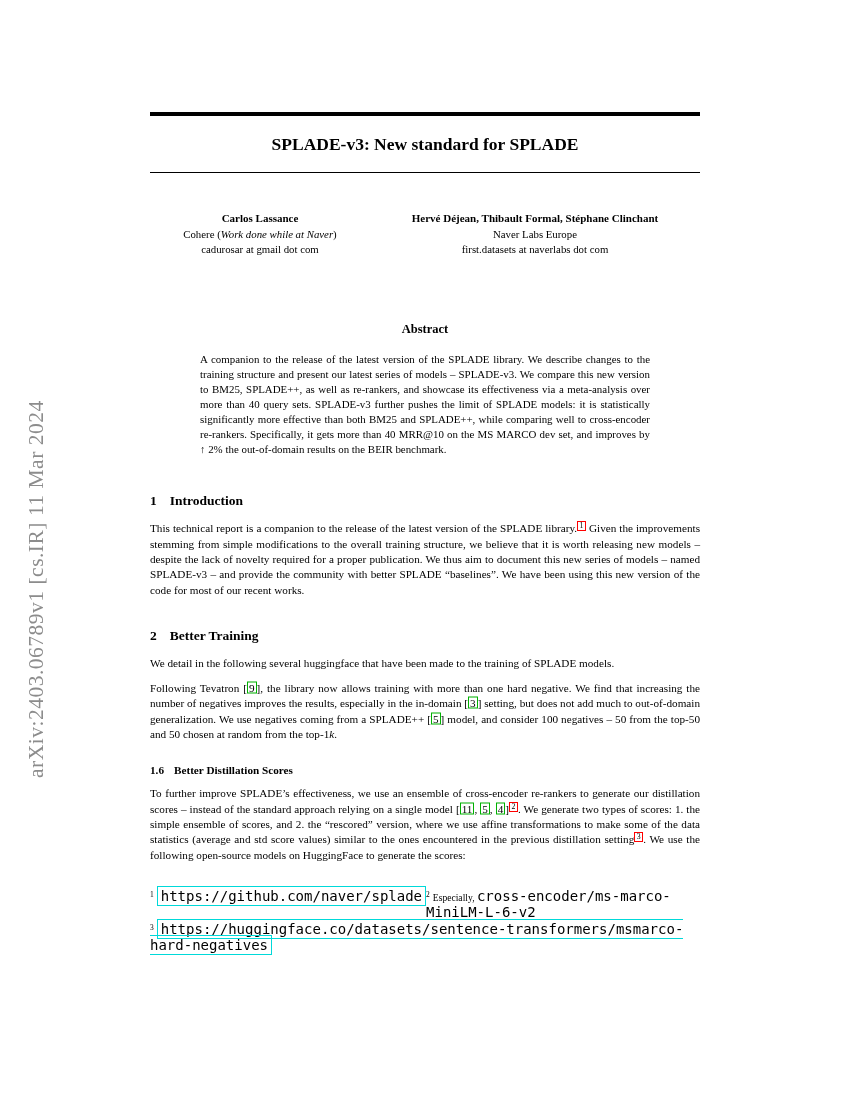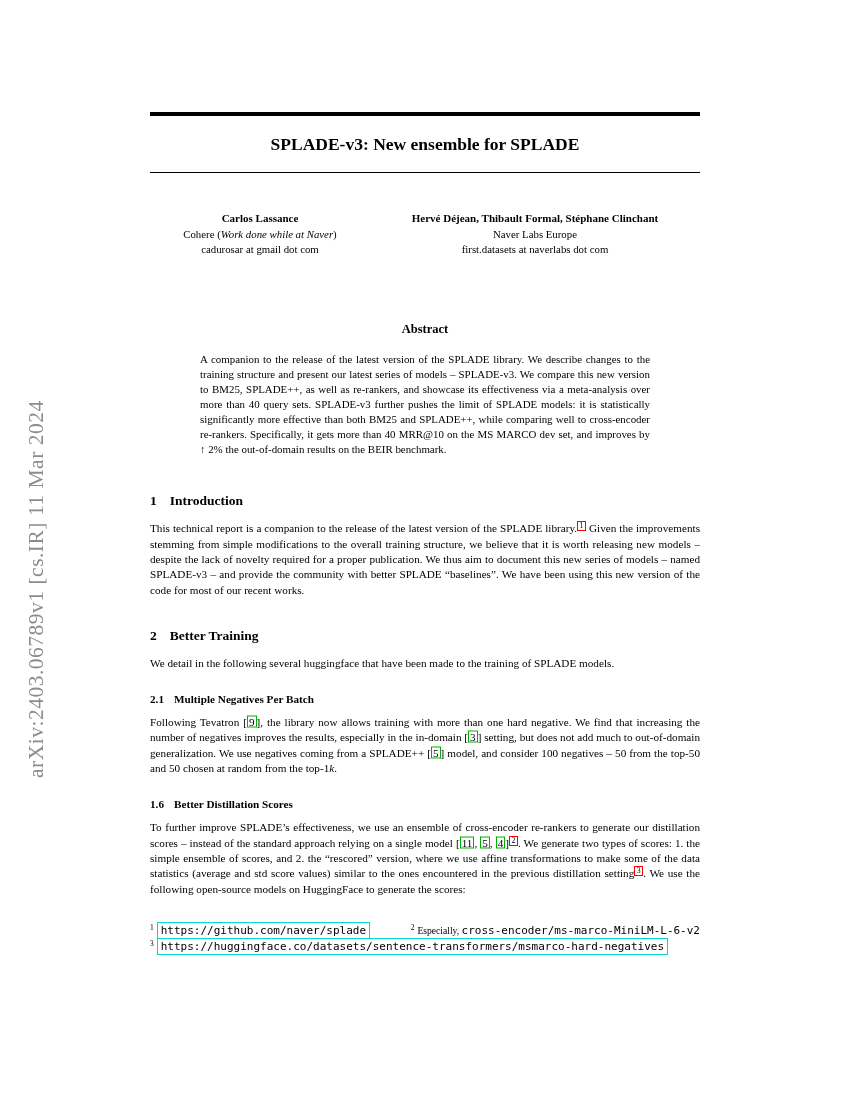--- a/index.html
+++ b/index.html
@@ -59,33 +59,33 @@
     border:1px solid #ff0000; font-size:7.8px; padding:0 1.5px;
     line-height:8px; display:inline-block; vertical-align:4px;
   }
 
   .footnotes { margin-top:26px; font-size:9.6px; line-height:15px; }
   .fn-row { display:flex; justify-content:space-between; align-items:baseline; margin-top:1px; }
   .fn-row.single { justify-content:flex-start; }
   .fn-num {
     font-size:7.5px; vertical-align:4px; margin-right:3px; line-height:0;
   }
-  .mono { font-family:"DejaVu Sans Mono", monospace; font-size:11px; }
+  .mono { font-family:"DejaVu Sans Mono", monospace; font-size:14px; }
   .link-box { border:1px solid #00d9d9; padding:1px 3px; }
   em { font-style:italic; }
 </style>
 </head>
 <body>
 
 <div class="watermark">arXiv:2403.06789v1  [cs.IR]  11 Mar 2024</div>
 
 <div class="content">
 
   <div class="rule-thick"></div>
-  <h1 class="paper-title">SPLADE-v3: New ensemble for SPLADE</h1>
+  <h1 class="paper-title">SPLADE-v3: New standard for SPLADE</h1>
   <div class="rule-thin"></div>
 
   <div class="authors">
     <div class="author-col left">
       <div class="author-name">Carlos Lassance</div>
       <div class="author-affil"><span>Cohere (</span><em>Work done while at Naver</em><span>)</span></div>
       <div class="author-email">cadurosar at gmail dot com</div>
     </div>
     <div class="author-col right">
       <div class="author-name">Hervé Déjean, Thibault Formal, Stéphane Clinchant</div>
@@ -96,21 +96,20 @@
 
   <h2 class="abstract-heading">Abstract</h2>
   <p class="abstract-text">A companion to the release of the latest version of the SPLADE library. We describe changes to the training structure and present our latest series of models – SPLADE-v3. We compare this new version to BM25, SPLADE++, as well as re-rankers, and showcase its effectiveness via a meta-analysis over more than 40 query sets. SPLADE-v3 further pushes the limit of SPLADE models: it is statistically significantly more effective than both BM25 and SPLADE++, while comparing well to cross-encoder re-rankers. Specifically, it gets more than 40 MRR@10 on the MS MARCO dev set, and improves by ↑ 2% the out-of-domain results on the BEIR benchmark.</p>
 
   <h2 class="section-heading"><span class="sec-num">1</span><span>Introduction</span></h2>
   <p class="body-par"><span>This technical report is a companion to the release of the latest version of the SPLADE library.</span><sup class="fn-mark">1</sup><span> Given the improvements stemming from simple modifications to the overall training structure, we believe that it is worth releasing new models – despite the lack of novelty required for a proper publication. We thus aim to document this new series of models – named SPLADE-v3 – and provide the community with better SPLADE “baselines”. We have been using this new version of the code for most of our recent works.</span></p>
 
   <h2 class="section-heading second"><span class="sec-num">2</span><span>Better Training</span></h2>
   <p class="body-par"><span>We detail in the following several huggingface that have been made to the training of SPLADE models.</span></p>
 
-  <h3 class="subsection-heading"><span class="subsec-num">2.1</span><span>Multiple Negatives Per Batch</span></h3>
   <p class="body-par tight"><span>Following Tevatron [</span><span class="cite-box">9</span><span>], the library now allows training with more than one hard negative. We find that increasing the number of negatives improves the results, especially in the in-domain [</span><span class="cite-box">3</span><span>] setting, but does not add much to out-of-domain generalization. We use negatives coming from a SPLADE++ [</span><span class="cite-box">5</span><span>] model, and consider 100 negatives – 50 from the top-50 and 50 chosen at random from the top-1</span><em>k</em><span>.</span></p>
 
   <h3 class="subsection-heading"><span class="subsec-num">1.6</span><span>Better Distillation Scores</span></h3>
   <p class="body-par tight"><span>To further improve SPLADE’s effectiveness, we use an ensemble of cross-encoder re-rankers to generate our distillation scores – instead of the standard approach relying on a single model [</span><span class="cite-box">11</span><span>, </span><span class="cite-box">5</span><span>, </span><span class="cite-box">4</span><span>]</span><sup class="fn-mark">2</sup><span>. We generate two types of scores: 1. the simple ensemble of scores, and 2. the “rescored” version, where we use affine transformations to make some of the data statistics (average and std score values) similar to the ones encountered in the previous distillation setting</span><sup class="fn-mark">3</sup><span>. We use the following open-source models on HuggingFace to generate the scores:</span></p>
 
   <div class="footnotes">
     <div class="fn-row">
       <span class="fn-item"><sup class="fn-num">1</sup><span class="mono link-box">https://github.com/naver/splade</span></span>
       <span class="fn-item"><sup class="fn-num">2</sup><span>Especially, </span><span class="mono">cross-encoder/ms-marco-MiniLM-L-6-v2</span></span>
     </div>

